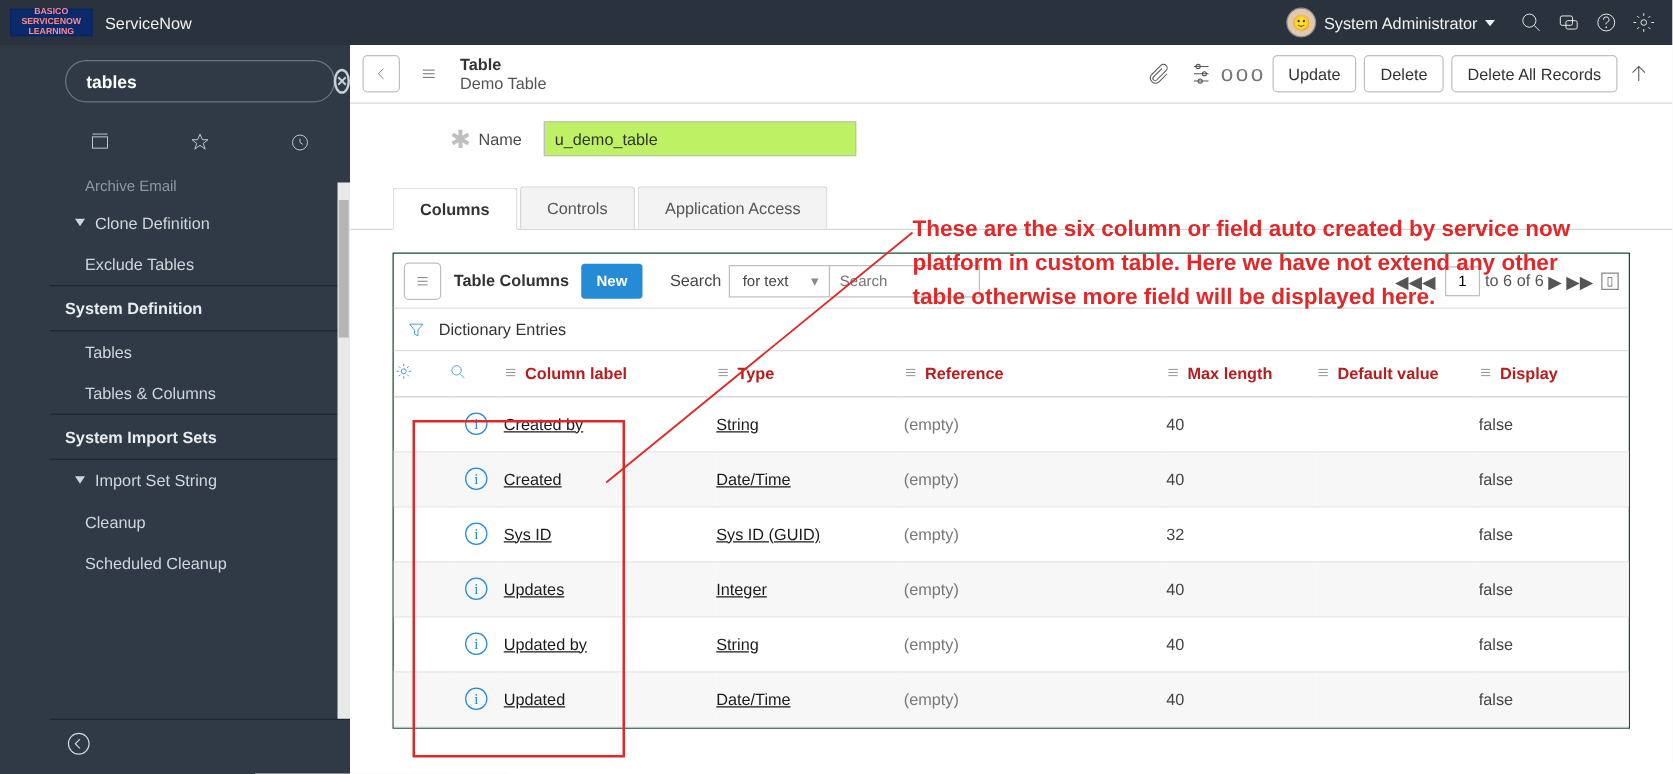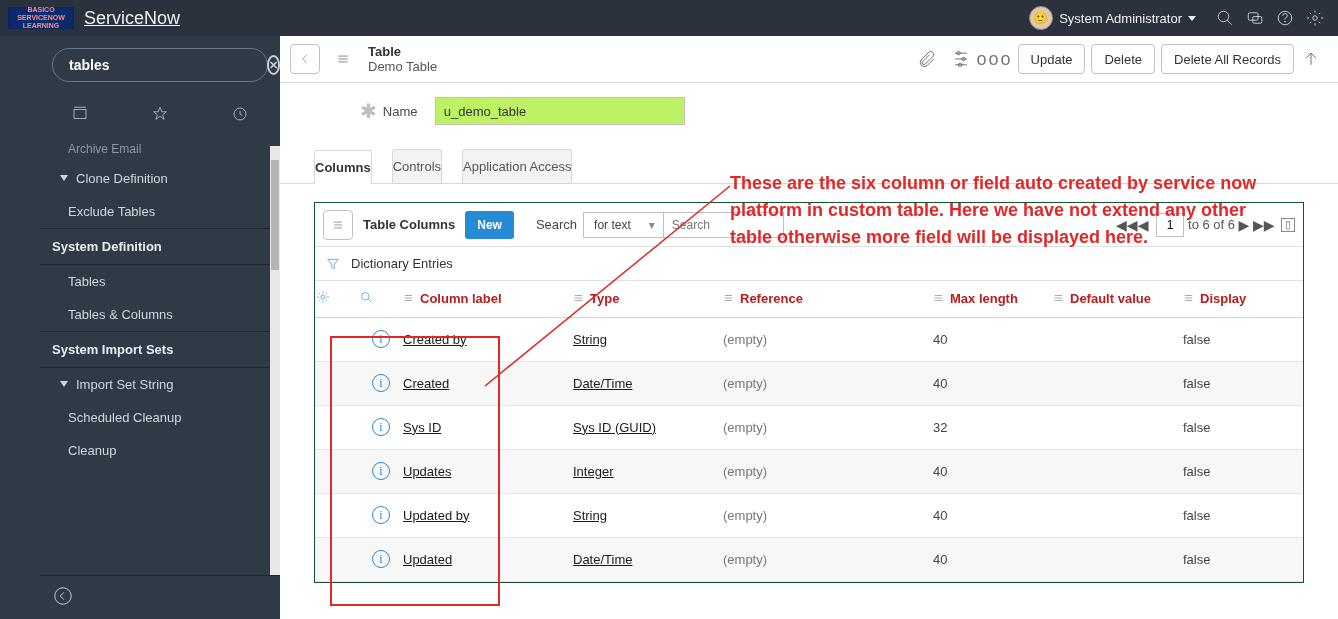--- a/index.html
+++ b/index.html
@@ -16,21 +16,21 @@
     --red-note:#e02828;
     --muted:#7a7a7a;
     --link:#1a1a1a;
   }
   *{box-sizing:border-box;font-family:Arial,Helvetica,sans-serif;}
   body{margin:0;background:var(--bg-page);color:var(--text-dark);}
 
   
   .banner{height:36px;background:var(--bg-dark3);display:flex;align-items:center;color:#d7dde2;padding:0 8px;}
   .logo-badge{width:66px;height:22px;background:#0b2a6b;margin-right:10px;display:flex;align-items:center;justify-content:center;color:#ff8a8a;font-size:7px;font-weight:bold;text-align:center;line-height:1.1;border:1px solid #0a2462;}
-  .brand{font-size:18px;color:#f0f0f0;text-decoration:underline;}
+  .brand{font-size:13px;color:#f0f0f0;}
   .banner-spacer{flex:1;}
   .avatar{width:24px;height:24px;border-radius:50%;background:#e0c8b0;margin-right:6px;border:1px solid #888;display:flex;align-items:center;justify-content:center;font-size:12px;color:#5a3a1a;}
   .banner-user{font-size:13px;color:#f0f0f0;margin-right:2px;}
   .caret-down{width:0;height:0;border-left:4px solid transparent;border-right:4px solid transparent;border-top:5px solid #f0f0f0;margin-left:4px;margin-right:14px;}
   .banner-icon{width:20px;height:20px;margin:0 5px;display:flex;align-items:center;justify-content:center;color:#f0f0f0;font-size:16px;}
   .banner-icon svg{width:18px;height:18px;stroke:#f0f0f0;fill:none;}
 
   
   .layout{display:flex;height:calc(100vh - 36px);}
   .sidebar{width:280px;background:var(--bg-dark);color:#d7dde2;display:flex;flex-direction:column;position:relative;padding-left:40px;}
@@ -69,21 +69,21 @@
   .up-btn{color:#bbb;}
 
   .form-body{padding:14px 20px 24px 80px;}
   .field-row{display:flex;align-items:center;}
   .req-mark{color:#bfbfbf;font-size:20px;margin-right:6px;}
   .field-label{width:52px;font-size:13px;color:#4a4a4a;}
   .field-input{height:28px;width:250px;border:1px solid var(--border);padding:4px 8px;font-size:13px;color:#333;background:#bef264;}
 
   
   .tabs-row{padding:0 34px;border-bottom:1px solid var(--border-light);display:flex;}
-  .tab{height:34px;padding:0 0;border:1px solid var(--border-light);border-bottom:none;background:#f3f3f3;display:flex;align-items:center;font-size:13px;color:#555;margin-right:20px;border-radius:3px 3px 0 0;cursor:pointer;}
+  .tab{height:34px;padding:0 21px;border:1px solid var(--border-light);border-bottom:none;background:#f3f3f3;display:flex;align-items:center;font-size:13px;color:#555;margin-right:2px;border-radius:3px 3px 0 0;cursor:pointer;}
   .tab.active{background:#fff;color:#333;font-weight:bold;position:relative;top:1px;border-bottom:1px solid #fff;}
 
   .content{padding:18px 34px;position:relative;}
 
   
   .list-box{border:1px solid #14532d;}
   .list-tb{height:44px;display:flex;align-items:center;padding:0 8px;border-bottom:1px solid #e0e0e0;position:relative;}
   .tb-left{display:flex;align-items:center;}
   .tb-label{font-size:13px;font-weight:bold;color:#333;margin-left:4px;margin-right:10px;}
   .new-btn{height:28px;padding:0 12px;background:var(--blue-strong);color:#fff;border:none;border-radius:3px;font-size:12px;font-weight:bold;cursor:pointer;}
@@ -199,22 +199,22 @@
 
       <div class="nav-header">System Definition</div>
       <div class="nav-item">Tables</div>
       <div class="nav-item">Tables &amp; Columns</div>
 
       <div class="nav-header">System Import Sets</div>
       <div class="nav-sub">
           <span class="tri"></span>
           <span>Import Set String</span>
         </div>
+      <div class="nav-item">Cleanup</div>
       <div class="nav-item">Scheduled Cleanup</div>
-      <div class="nav-item">Cleanup</div>
     </div>
     <div class="sidebar-bottom">
       <div><svg viewBox="0 0 24 24">
             <circle cx="12" cy="12" r="9"></circle>
             <path d="M13 8l-4 4 4 4"></path>
           </svg></div>
     </div>
     <div class="sidebar-scroll">
         <div class="thumb"></div>
       </div>

